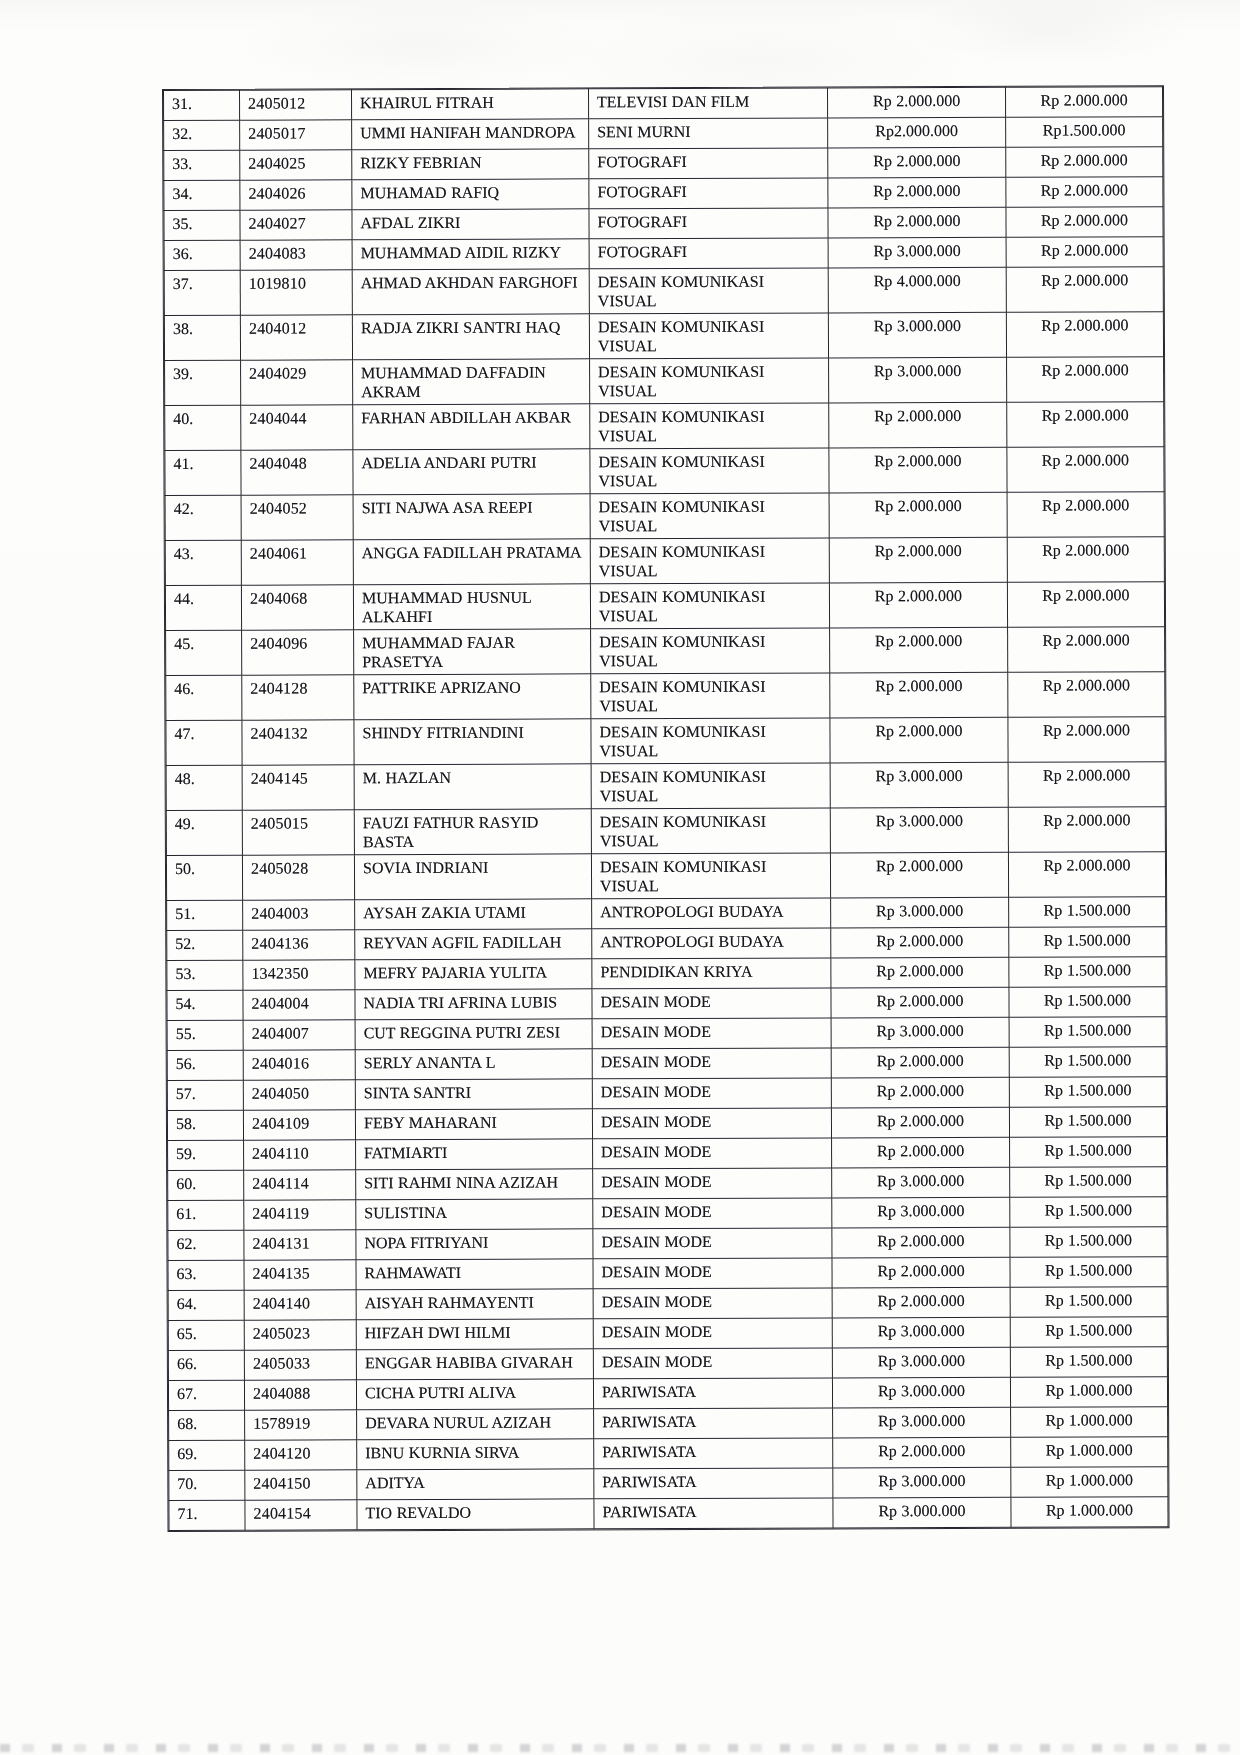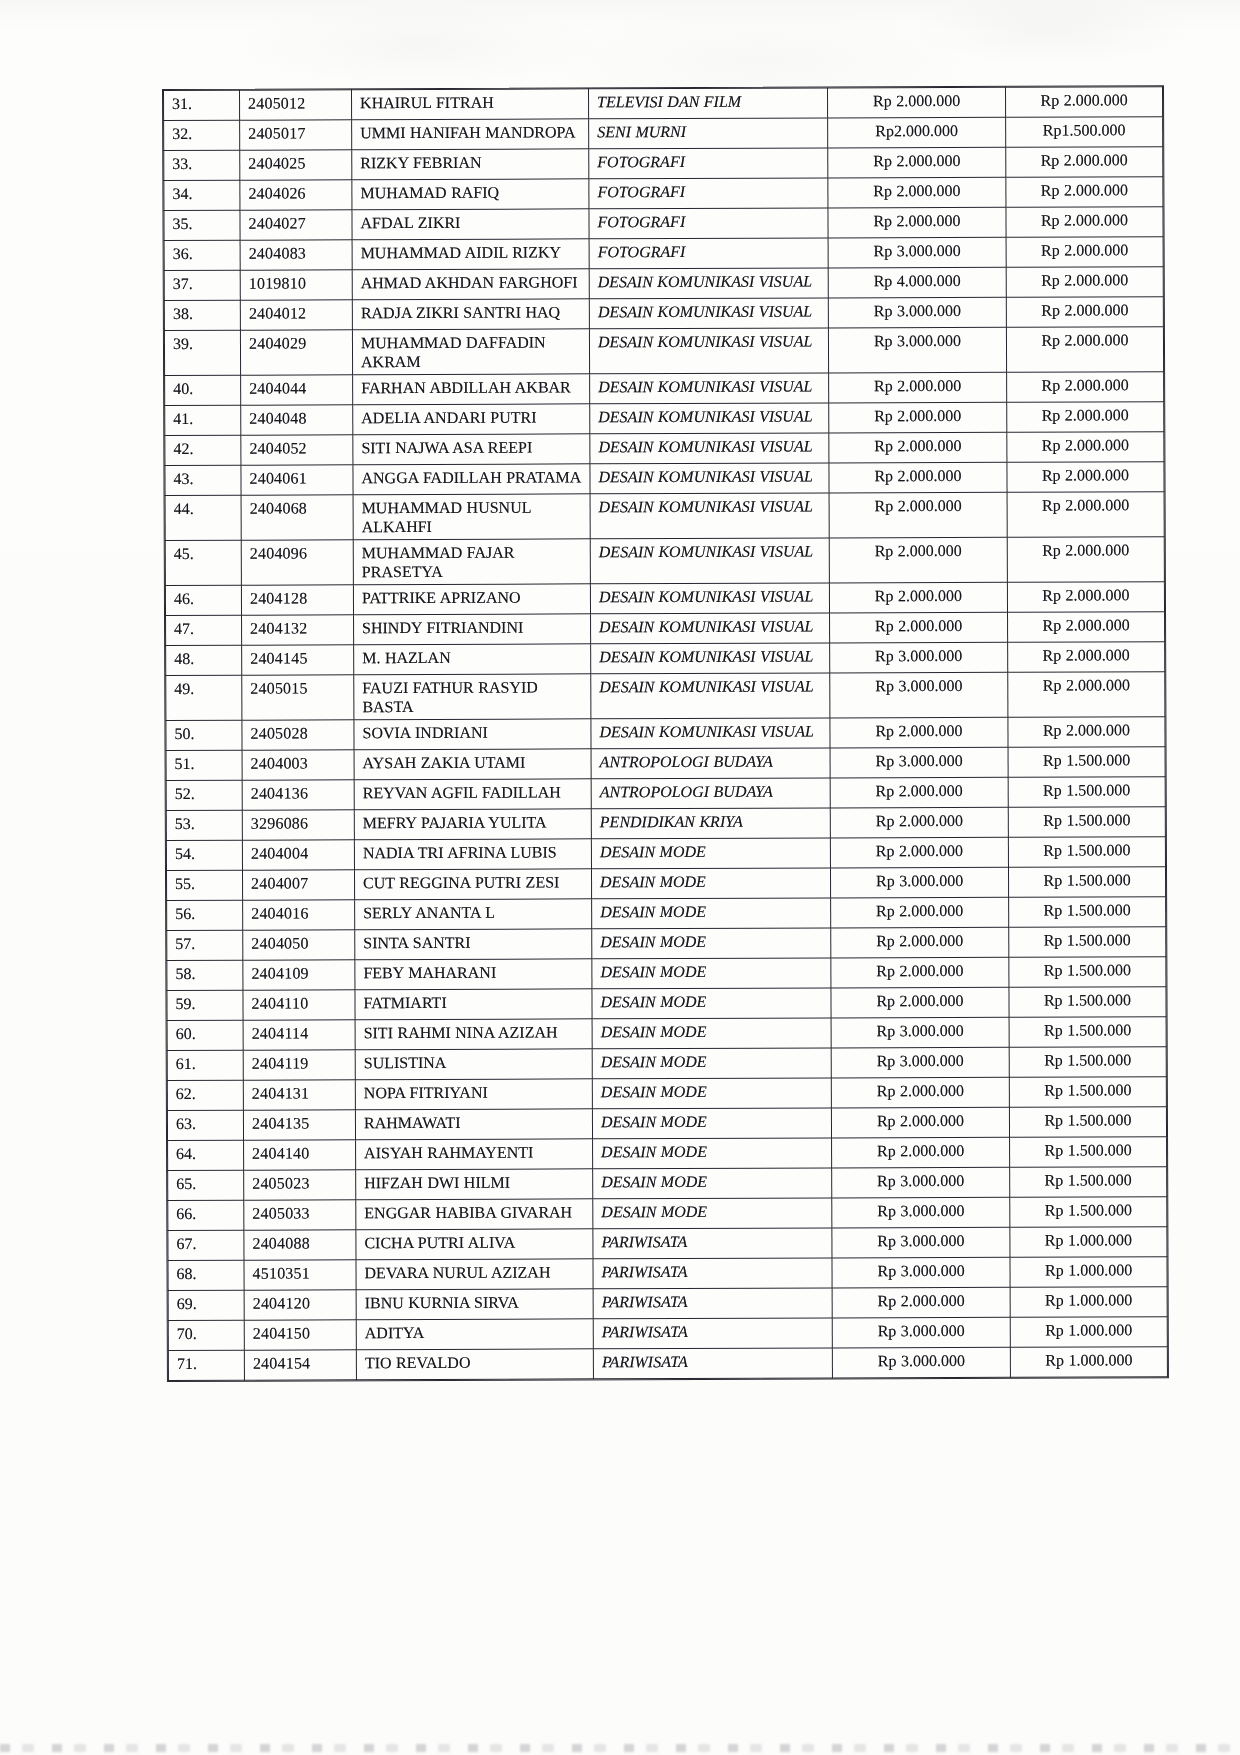--- a/index.html
+++ b/index.html
@@ -53,21 +53,21 @@
     color: #17171e;
     text-shadow: 0 0 0.6px rgba(25,25,32,0.55);
     vertical-align: top;
     overflow: hidden;
     word-spacing: 0.5px;
   }
   table.doc-table tr { height: 30px; }
   td.c-no   { width: 59px;  vertical-align: middle; padding-left: 12px; font-size: 17px; }
   td.c-id   { width: 95px;  letter-spacing: 0.2px; margin-left: 40px; }
   td.c-name { width: 220px; }
-  td.c-prog { width: 222px; font-style: italic; }
+  td.c-prog { width: 222px; }
   td.c-a1   { width: 161px; text-align: center; vertical-align: middle; }
   td.c-a2   { width: 140px; text-align: center; vertical-align: middle; }
   .outer-frame {
     
     outline: 1px solid #2a2a33;
     outline-offset: -0.5px;
   }
 </style>
 </head>
 <body>
@@ -246,21 +246,21 @@
         <tr>
           <td class="c-no">52.</td>
           <td class="c-id">2404136</td>
           <td class="c-name">REYVAN AGFIL FADILLAH</td>
           <td class="c-prog">ANTROPOLOGI BUDAYA</td>
           <td class="c-a1">Rp 2.000.000</td>
           <td class="c-a2">Rp 1.500.000</td>
         </tr>
         <tr>
           <td class="c-no">53.</td>
-          <td class="c-id">3296086</td>
+          <td class="c-id">1342350</td>
           <td class="c-name">MEFRY PAJARIA YULITA</td>
           <td class="c-prog">PENDIDIKAN KRIYA</td>
           <td class="c-a1">Rp 2.000.000</td>
           <td class="c-a2">Rp 1.500.000</td>
         </tr>
         <tr>
           <td class="c-no">54.</td>
           <td class="c-id">2404004</td>
           <td class="c-name">NADIA TRI AFRINA LUBIS</td>
           <td class="c-prog">DESAIN MODE</td>
@@ -366,21 +366,21 @@
         <tr>
           <td class="c-no">67.</td>
           <td class="c-id">2404088</td>
           <td class="c-name">CICHA PUTRI ALIVA</td>
           <td class="c-prog">PARIWISATA</td>
           <td class="c-a1">Rp 3.000.000</td>
           <td class="c-a2">Rp 1.000.000</td>
         </tr>
         <tr>
           <td class="c-no">68.</td>
-          <td class="c-id">4510351</td>
+          <td class="c-id">1578919</td>
           <td class="c-name">DEVARA NURUL AZIZAH</td>
           <td class="c-prog">PARIWISATA</td>
           <td class="c-a1">Rp 3.000.000</td>
           <td class="c-a2">Rp 1.000.000</td>
         </tr>
         <tr>
           <td class="c-no">69.</td>
           <td class="c-id">2404120</td>
           <td class="c-name">IBNU KURNIA SIRVA</td>
           <td class="c-prog">PARIWISATA</td>

